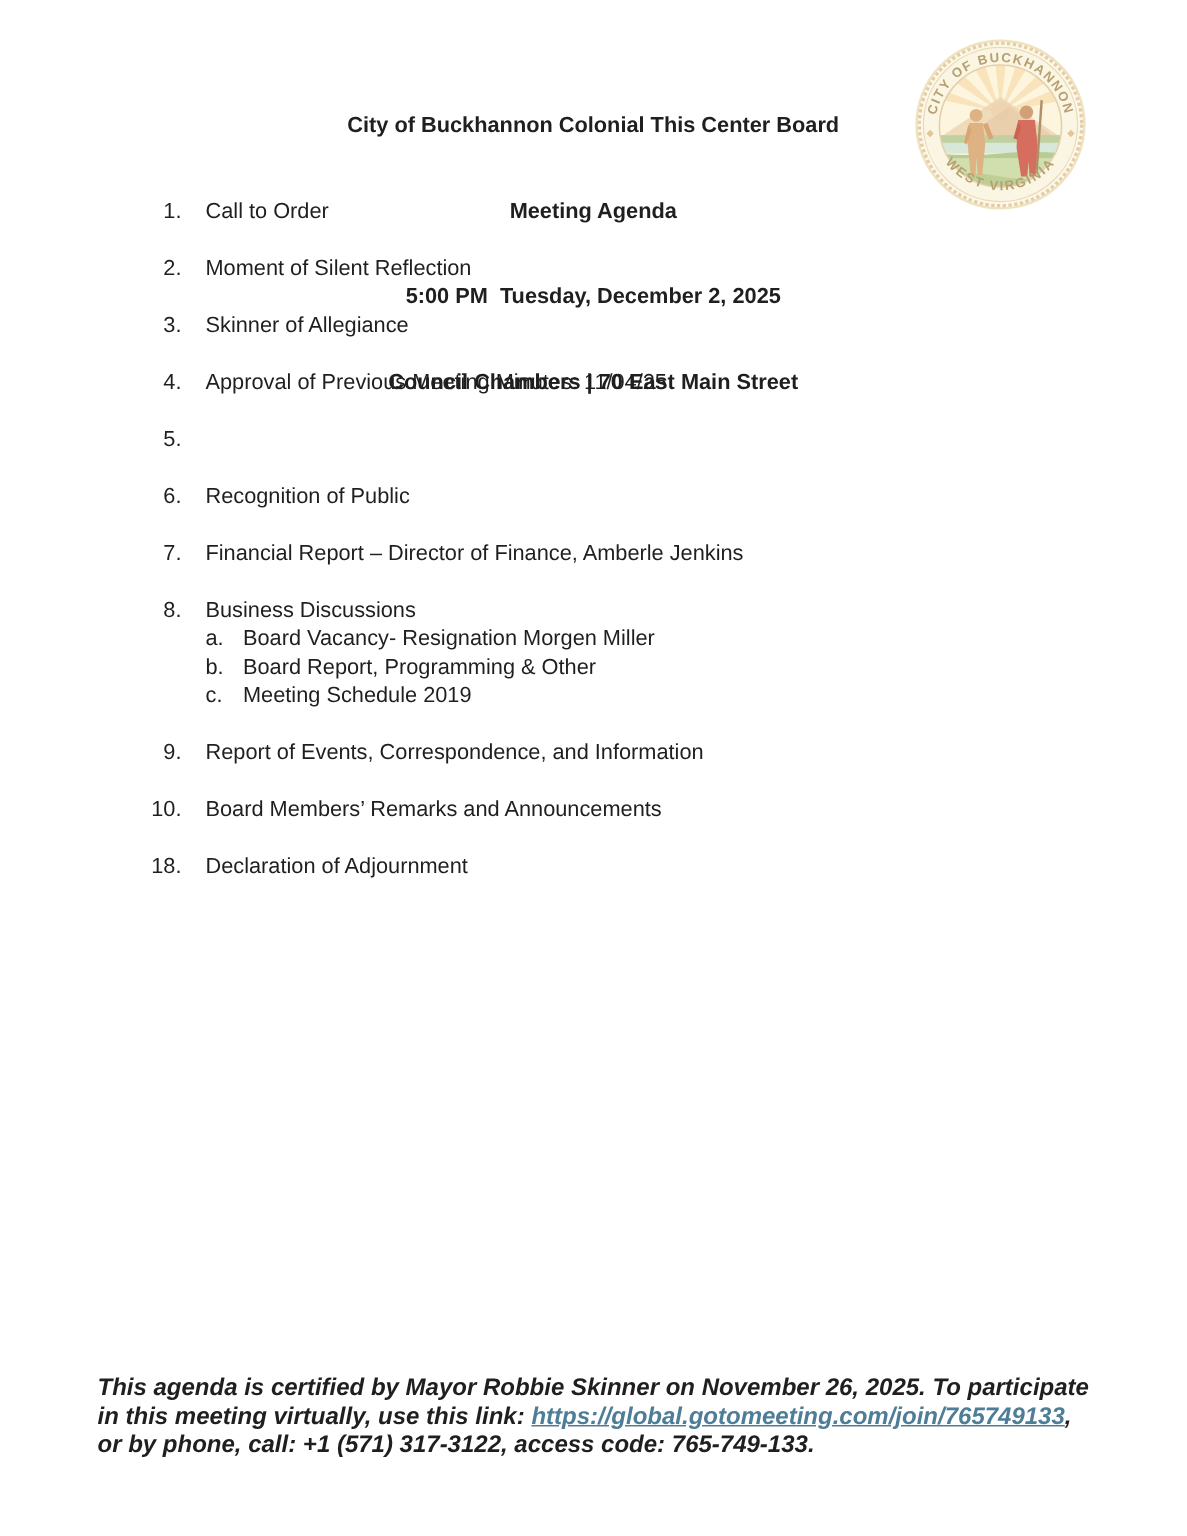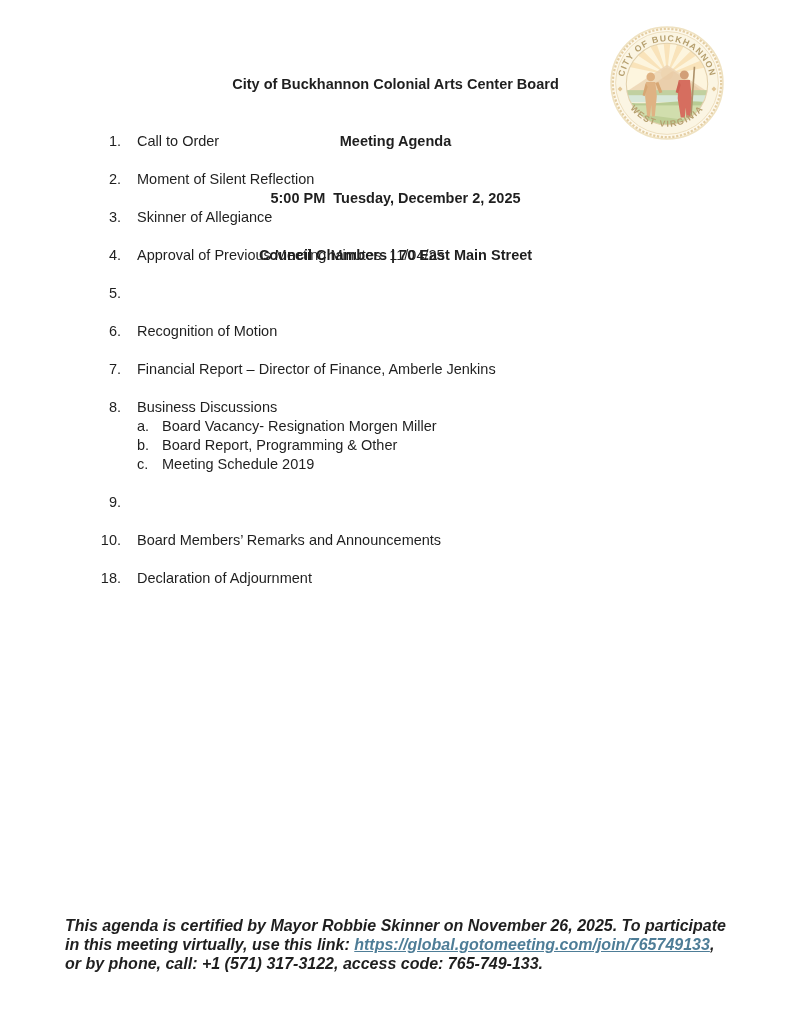--- a/index.html
+++ b/index.html
@@ -52,21 +52,21 @@
     color:#1f1f1f;
   }
   .footer .goto-link { text-decoration:underline; cursor:pointer; }
 </style>
 </head>
 <body>
 
 <div class="page">
 
   <div class="header">
-    <div>City of Buckhannon Colonial Arts Center Board</div>
+    <div>City of Buckhannon Colonial This Center Board</div>
     <div>Meeting Agenda</div>
     <div>5:00 PM  Tuesday, December 2, 2025</div>
     <div>Council Chambers | 70 East Main Street</div>
   </div>
 
   <div class="seal">
     <svg viewBox="0 0 112 112" xmlns="http://www.w3.org/2000/svg">
       <defs>
         <clipPath id="sceneClip">
             <circle cx="56" cy="57" r="40"></circle>
@@ -154,21 +154,21 @@
       <span class="num">4.</span>
       <span class="body">Approval of Previous Meeting Minutes: 11/04/25</span>
     </div>
 
     <div class="item">
       <span class="num">5.</span>
     </div>
 
     <div class="item">
       <span class="num">6.</span>
-      <span class="body">Recognition of Motion</span>
+      <span class="body">Recognition of Public</span>
     </div>
 
     <div class="item">
       <span class="num">7.</span>
       <span class="body">Financial Report – Director of Finance, Amberle Jenkins</span>
     </div>
 
     <div class="item">
       <span class="num">8.</span>
       <span class="body">
@@ -185,20 +185,21 @@
           <div class="subitem">
             <span class="letter">c.</span>
             <span class="stext">Meeting Schedule 2019</span>
           </div>
         </div>
       </span>
     </div>
 
     <div class="item">
       <span class="num">9.</span>
+      <span class="body">Report of Events, Correspondence, and Information</span>
     </div>
 
     <div class="item">
       <span class="num">10.</span>
       <span class="body">Board Members’ Remarks and Announcements</span>
     </div>
 
     <div class="item">
       <span class="num">18.</span>
       <span class="body">Declaration of Adjournment</span>

